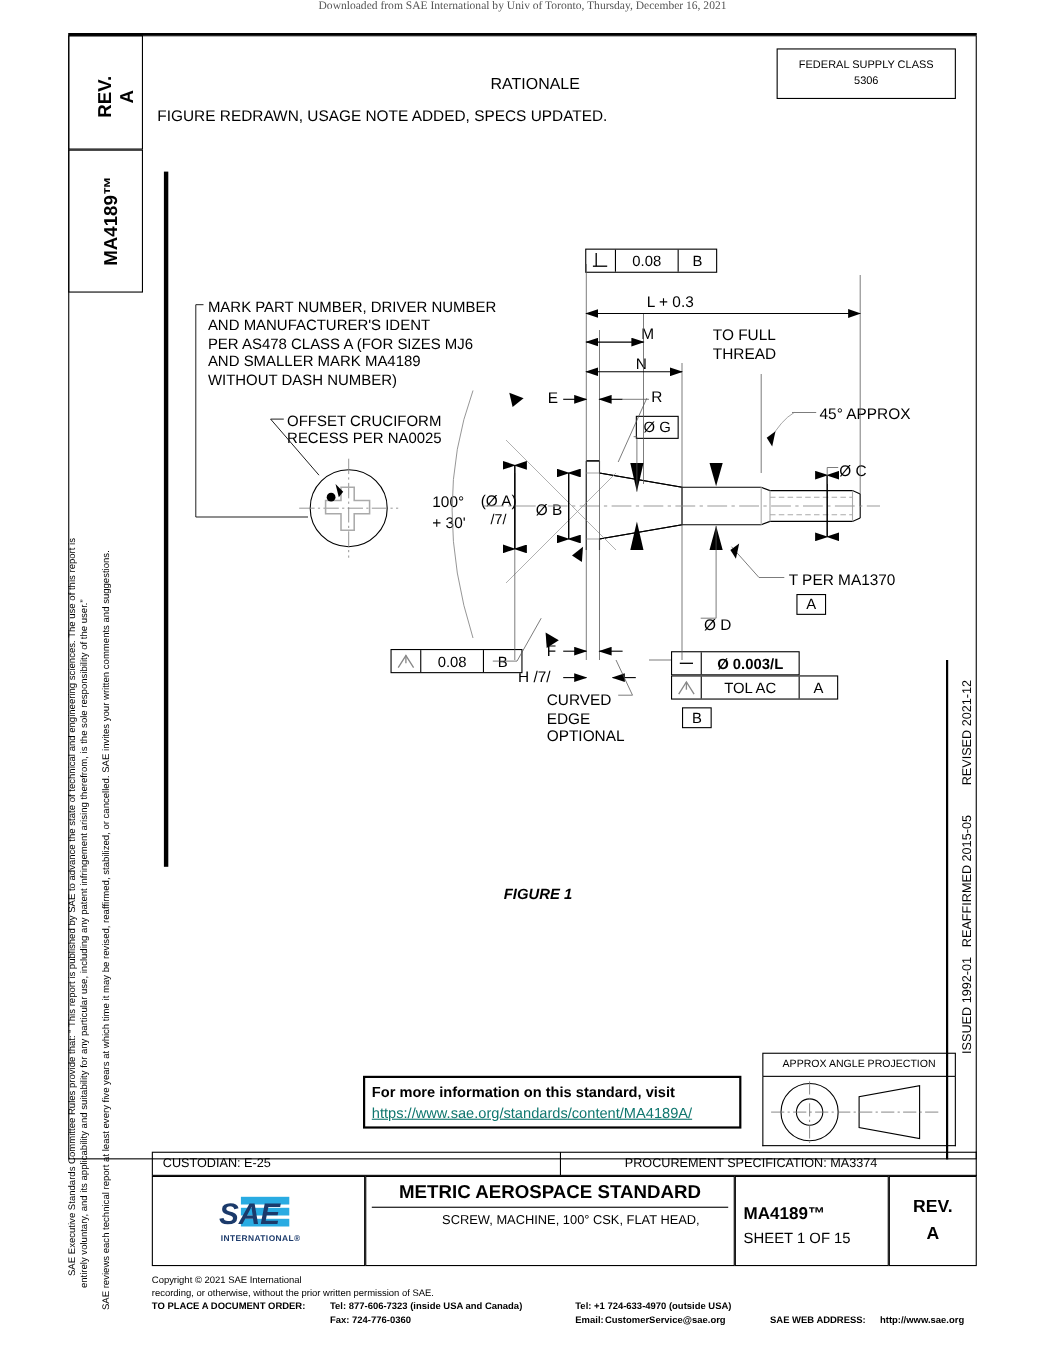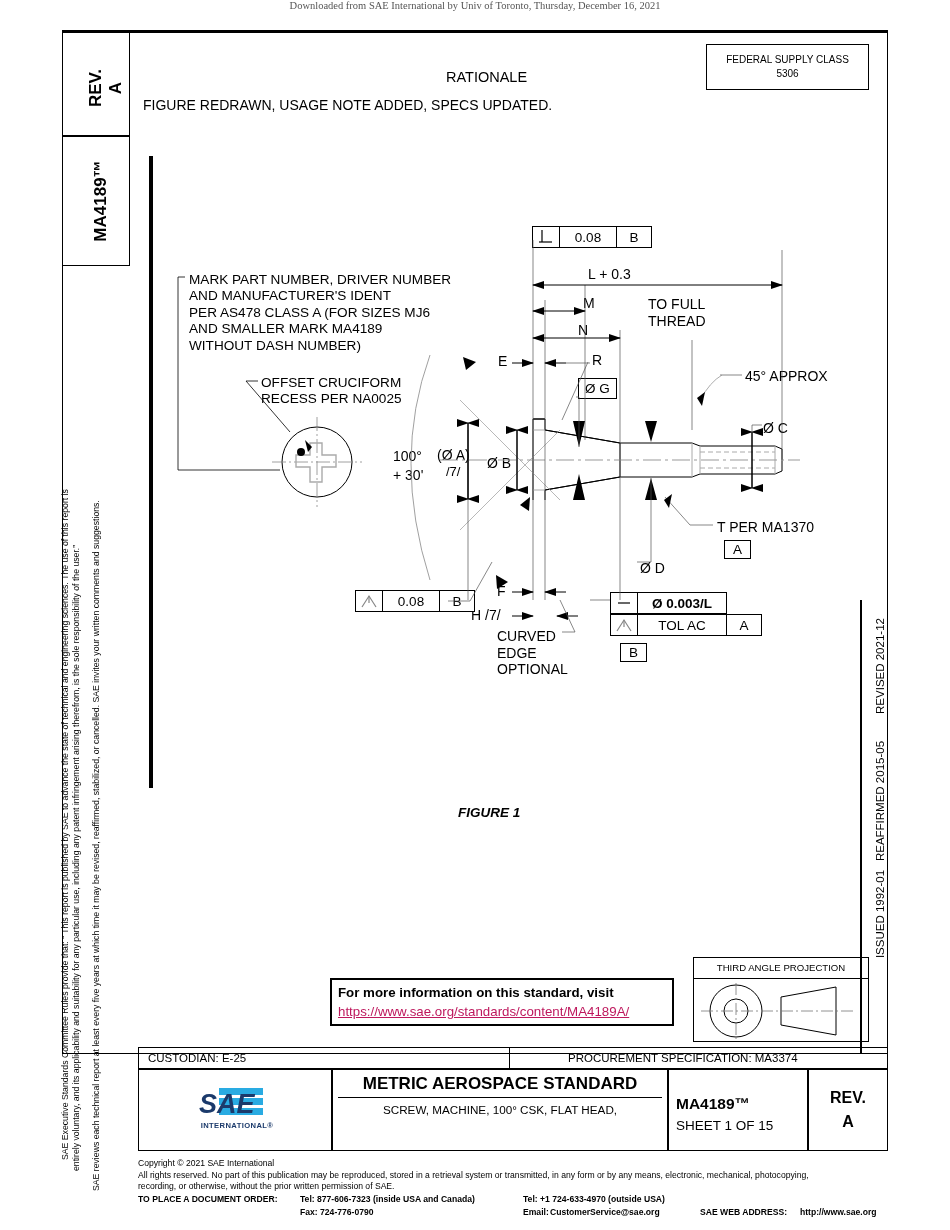--- a/index.html
+++ b/index.html
@@ -33,21 +33,21 @@
   
   .fcf{position:absolute;display:flex;border:1px solid #000;background:#fff;
        font-size:13.5px;height:22px;box-sizing:border-box;}
   .fcf>div{display:flex;align-items:center;justify-content:center;
            border-right:1px solid #000;padding:0 6px;}
   .fcf>div:last-child{border-right:none;}
 
   .datum{position:absolute;border:1px solid #000;background:#fff;
          font-size:13.5px;padding:1px 8px;}
 
-  a{color:#be185d;}
+  a{color:#0f766e;}
 
   #footer{position:absolute;left:138px;top:1158px;width:750px;}
   .fsm{font-size:8.6px;line-height:11.6px;white-space:nowrap;}
   .fbold{font-weight:bold;}
 
   svg{position:absolute;overflow:visible;}
 </style>
 </head>
 <body>
 
@@ -327,21 +327,21 @@
 <div class="abs vert rot90" style="left:800px;top:660px;width:160px;text-align:center;font-size:11.5px;">REVISED 2021-12</div>
 <div class="abs vert rot90" style="left:787px;top:795px;width:185px;text-align:center;font-size:11.5px;">REAFFIRMED 2015-05</div>
 <div class="abs vert rot90" style="left:805px;top:908px;width:150px;text-align:center;font-size:11.5px;">ISSUED 1992-01</div>
 <div class="ln" style="left:860px;top:600px;width:1.6px;height:454px;"></div>
 
 <div style="position:absolute;left:330px;top:978px;width:344px;height:48px;border:2.5px solid #000;box-sizing:border-box;background:#fff;"></div>
 <div class="t" style="left:338px;top:985px;font-size:13.3px;font-weight:bold;">For more information on this standard, visit</div>
 <a href="#" style="position:absolute;left:338px;top:1004px;font-size:13.3px;text-decoration:underline;">https://www.sae.org/standards/content/MA4189A/</a>
 
 <div class="thin" style="left:693px;top:957px;width:176px;height:22px;"></div>
-<div class="t10" style="left:693px;top:962px;width:176px;text-align:center;font-size:9.6px;">THIRD ANGLE PROJECTION</div>
+<div class="t10" style="left:693px;top:962px;width:176px;text-align:center;font-size:9.6px;">APPROX ANGLE PROJECTION</div>
 <div class="thin" style="left:693px;top:979px;width:176px;height:63px;border-top:none;"></div>
 <svg style="left:693px;top:979px;width:176px;height:63px;">
   <g stroke="#000" fill="none" stroke-width="1">
     <circle cx="43" cy="32" r="26"></circle>
     <circle cx="43" cy="32" r="12"></circle>
     <path d="M88 46 L88 18 L143 8 L143 56 Z"></path>
   </g>
   <g stroke="#777" stroke-width="0.8" stroke-dasharray="12,3,2,3">
     <path d="M8 32 L160 32"></path>
     <path d="M43 4 L43 60"></path>
@@ -363,37 +363,36 @@
     <rect x="22" y="2" width="44" height="7" fill="#29ABE2"></rect>
     <rect x="22" y="12" width="44" height="7" fill="#29ABE2"></rect>
     <rect x="22" y="22" width="44" height="7" fill="#29ABE2"></rect>
     <text x="2" y="27" font-family="Liberation Sans, sans-serif" font-size="27" font-weight="bold" font-style="italic" fill="#1B3A6B">SAE</text>
   </svg>
   <div style="position:absolute;left:0;top:35px;width:80px;text-align:center;font-size:7.6px;font-weight:bold;color:#1B3A6B;letter-spacing:0.4px;">INTERNATIONAL®</div>
 </div>
 
 <div class="t" style="left:332px;top:1074px;width:336px;text-align:center;font-size:17px;font-weight:bold;">METRIC AEROSPACE STANDARD</div>
 <div class="ln" style="left:338px;top:1097px;width:324px;height:1.4px;"></div>
-<div style="position:absolute;left:332px;top:1103px;width:336px;text-align:center;font-size:11.7px;line-height:14.5px;">
+<div style="position:absolute;left:332px;top:1103px;width:336px;text-align:center;font-size:11.7px;line-height:14.5px;padding-left:19px;">
   <div>SCREW, MACHINE, 100° CSK, FLAT HEAD,</div>
 </div>
 
 <div class="t" style="left:676px;top:1095px;font-size:15.5px;font-weight:bold;">MA4189™</div>
 <div class="t" style="left:676px;top:1118px;font-size:13.5px;">SHEET 1 OF 15</div>
 
 <div class="t" style="left:808px;top:1089px;width:80px;text-align:center;font-size:16px;font-weight:bold;">REV.</div>
 <div class="t" style="left:808px;top:1113px;width:80px;text-align:center;font-size:16px;font-weight:bold;">A</div>
 
 <div id="footer">
   <div class="fsm">Copyright © 2021 SAE International</div>
-  <div class="fsm">All rights reserved. No part of this publication may be reproduced, stored in a retrieval system or transmitted, in any form or by any means, electronic, mechanical, photocopying,</div>
   <div class="fsm">recording, or otherwise, without the prior written permission of SAE.</div>
   <div style="position:relative;height:26px;margin-top:1px;">
     <div class="fsm fbold" style="position:absolute;left:0;top:0;">TO PLACE A DOCUMENT ORDER:</div>
     <div class="fsm fbold" style="position:absolute;left:162px;top:0;">Tel: 877-606-7323 (inside USA and Canada)</div>
-    <div class="fsm fbold" style="position:absolute;left:162px;top:13px;">Fax: 724-776-0790</div>
+    <div class="fsm fbold" style="position:absolute;left:162px;top:13px;">Fax: 724-776-0360</div>
     <div class="fsm fbold" style="position:absolute;left:385px;top:0;">Tel: +1 724-633-4970 (outside USA)</div>
     <div class="fsm fbold" style="position:absolute;left:385px;top:13px;">Email:</div>
     <div class="fsm fbold" style="position:absolute;left:412px;top:13px;">CustomerService@sae.org</div>
     <div class="fsm fbold" style="position:absolute;left:562px;top:13px;">SAE WEB ADDRESS:</div>
     <div class="fsm fbold" style="position:absolute;left:662px;top:13px;">http://www.sae.org</div>
   </div>
 </div>
 
 </body></html>

